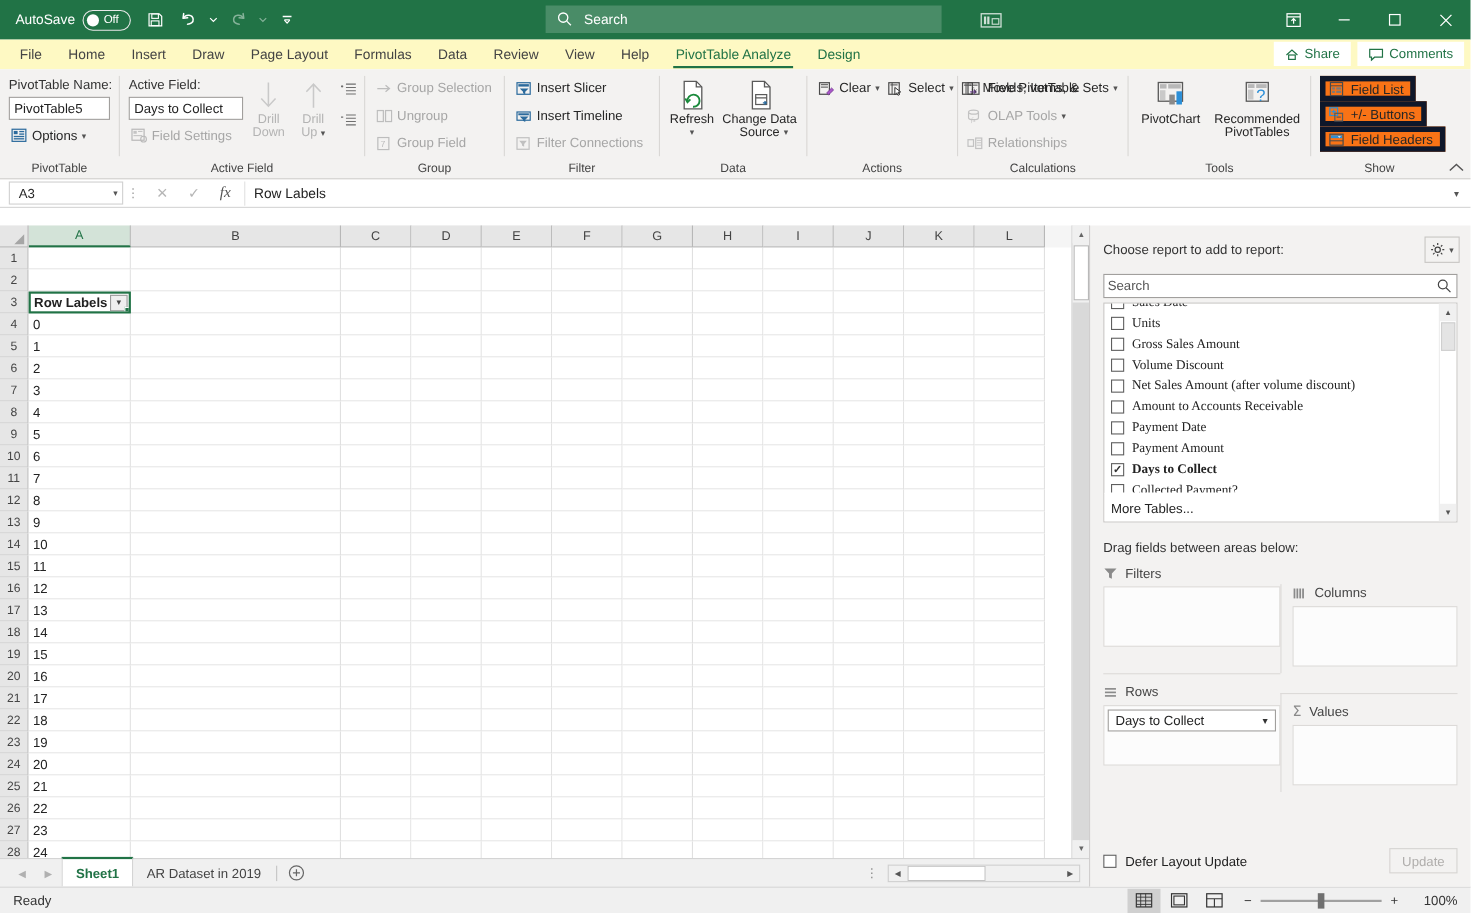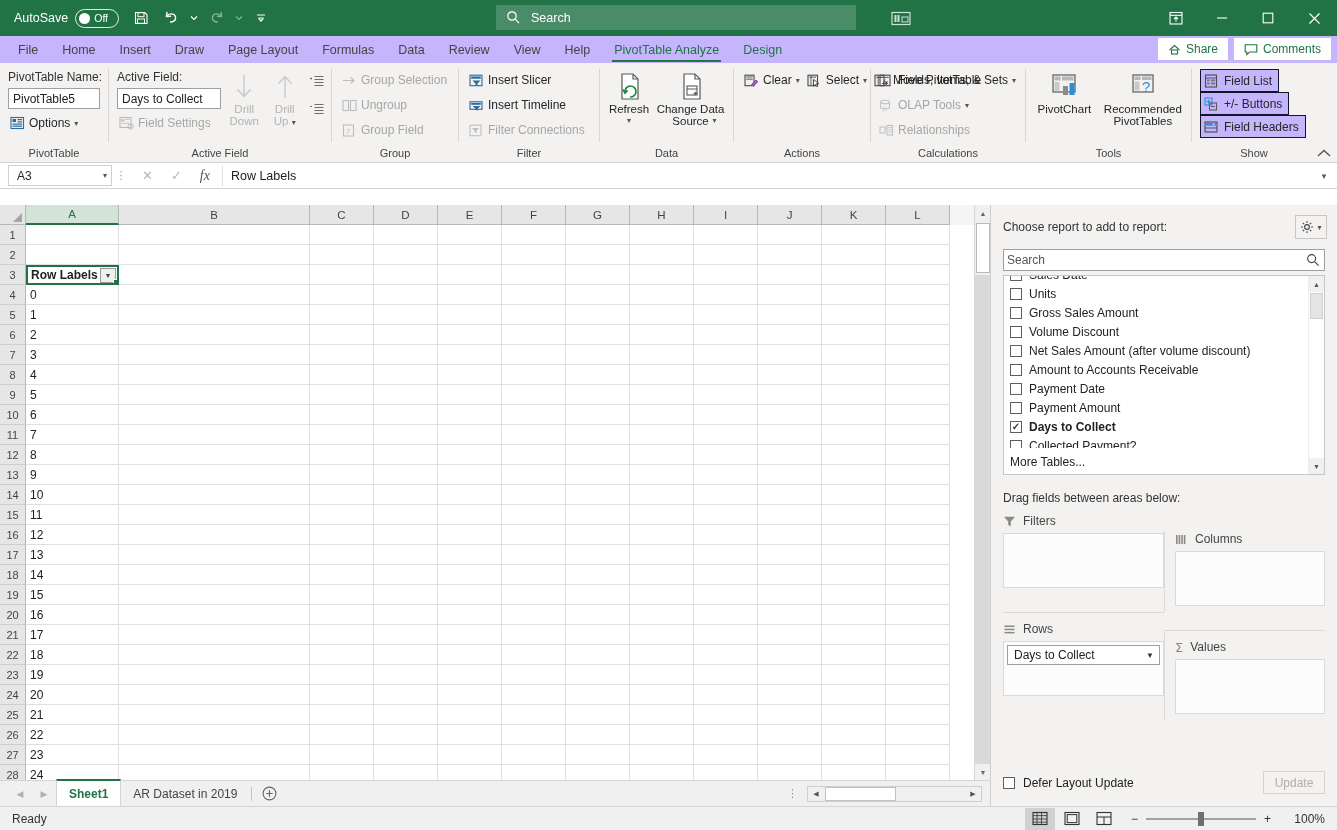--- a/index.html
+++ b/index.html
@@ -40,21 +40,21 @@
   }
   .win-icons { position: absolute; right: 0; top: 0; height: 36px; display: flex; align-items: center; }
   .win-btn { width: 46px; height: 36px; display: flex; align-items: center; justify-content: center; color: #fff; }
   .ribbon-display-btn {
     position: absolute; left: 884px; top: 6px; width: 34px; height: 24px;
     display: flex; align-items: center; justify-content: center; color: #fff;
   }
 
   
   .tabbar {
-    height: 27px; background: #c4b5fd; display: flex; align-items: stretch;
+    height: 27px; background: #fef9c3; display: flex; align-items: stretch;
     padding-left: 6px; position: relative; border-bottom: 0;
   }
   .tab {
     padding: 0 12px; display: flex; align-items: center; font-size: 12.5px;
     color: #444; cursor: default; white-space: nowrap;
   }
   .tab.ctx { color: #217346; }
   .tab.active { color: #217346; font-weight: normal; position: relative; }
   .tab.active::after {
     content: ""; position: absolute; left: 10px; right: 10px; bottom: 1px;
@@ -92,21 +92,21 @@
   .caret-sm { font-size: 8px; color: #555; }
   .big-btn {
     width: 56px; display: flex; flex-direction: column; align-items: center;
     font-size: 11.5px; color: #262626; line-height: 12px; text-align: center;
     padding-top: 2px;
   }
   .big-btn.disabled { color: #b3b3b3; }
   .big-btn .bicon { height: 32px; display: flex; align-items: center; justify-content: center; }
   .show-btn {
     display: flex; align-items: center; gap: 5px; font-size: 12px;
-    padding: 2px 6px 2px 3px; border: 1px solid #0f172a; background: #c4b5fd;
+    padding: 2px 6px 2px 3px; border: 5px solid #0f172a; background: #f97316;
     height: 23px; white-space: nowrap;
   }
   .collapse-ribbon { position: absolute; right: 6px; bottom: 2px; color: #444; font-size: 11px; }
 
   
   .formulabar {
     height: 26px; background: #fff; display: flex; align-items: center;
     border-bottom: 1px solid #d4d4d4; padding: 0 2px;
   }
   .namebox {
@@ -247,21 +247,21 @@
     align-items: center; padding: 0 4px 0 3px; font-size: 12px; color: #555;
   }
   .pane-search span:first-child { flex: 1; }
   .fieldlist-wrap {
     margin: 4px 12px 0 12px; height: 200px; background: #fff;
     border: 1px solid #c8c6c4; position: relative; overflow: hidden;
   }
   .fl-scrollarea { position: absolute; left: 0; top: 0; right: 16px; bottom: 26px; overflow: hidden; }
   .fl-item {
     height: 19px; display: flex; align-items: center; gap: 7px;
-    padding-left: 6px; font-size: 12px; color: #222; white-space: nowrap;
+    padding-left: 6px; font-size: 12px; color: #222; white-space: nowrap; font-family: Liberation Serif, serif;
   }
   .fl-item.checked { font-weight: bold; }
   .cb {
     width: 12px; height: 12px; border: 1px solid #5f5f5f; background: #fff;
     display: flex; align-items: center; justify-content: center;
     font-size: 10px; color: #333; flex: none;
   }
   .fl-more {
     position: absolute; left: 0; bottom: 0; right: 16px; height: 26px;
     display: flex; align-items: center; padding-left: 6px; font-size: 12px;

